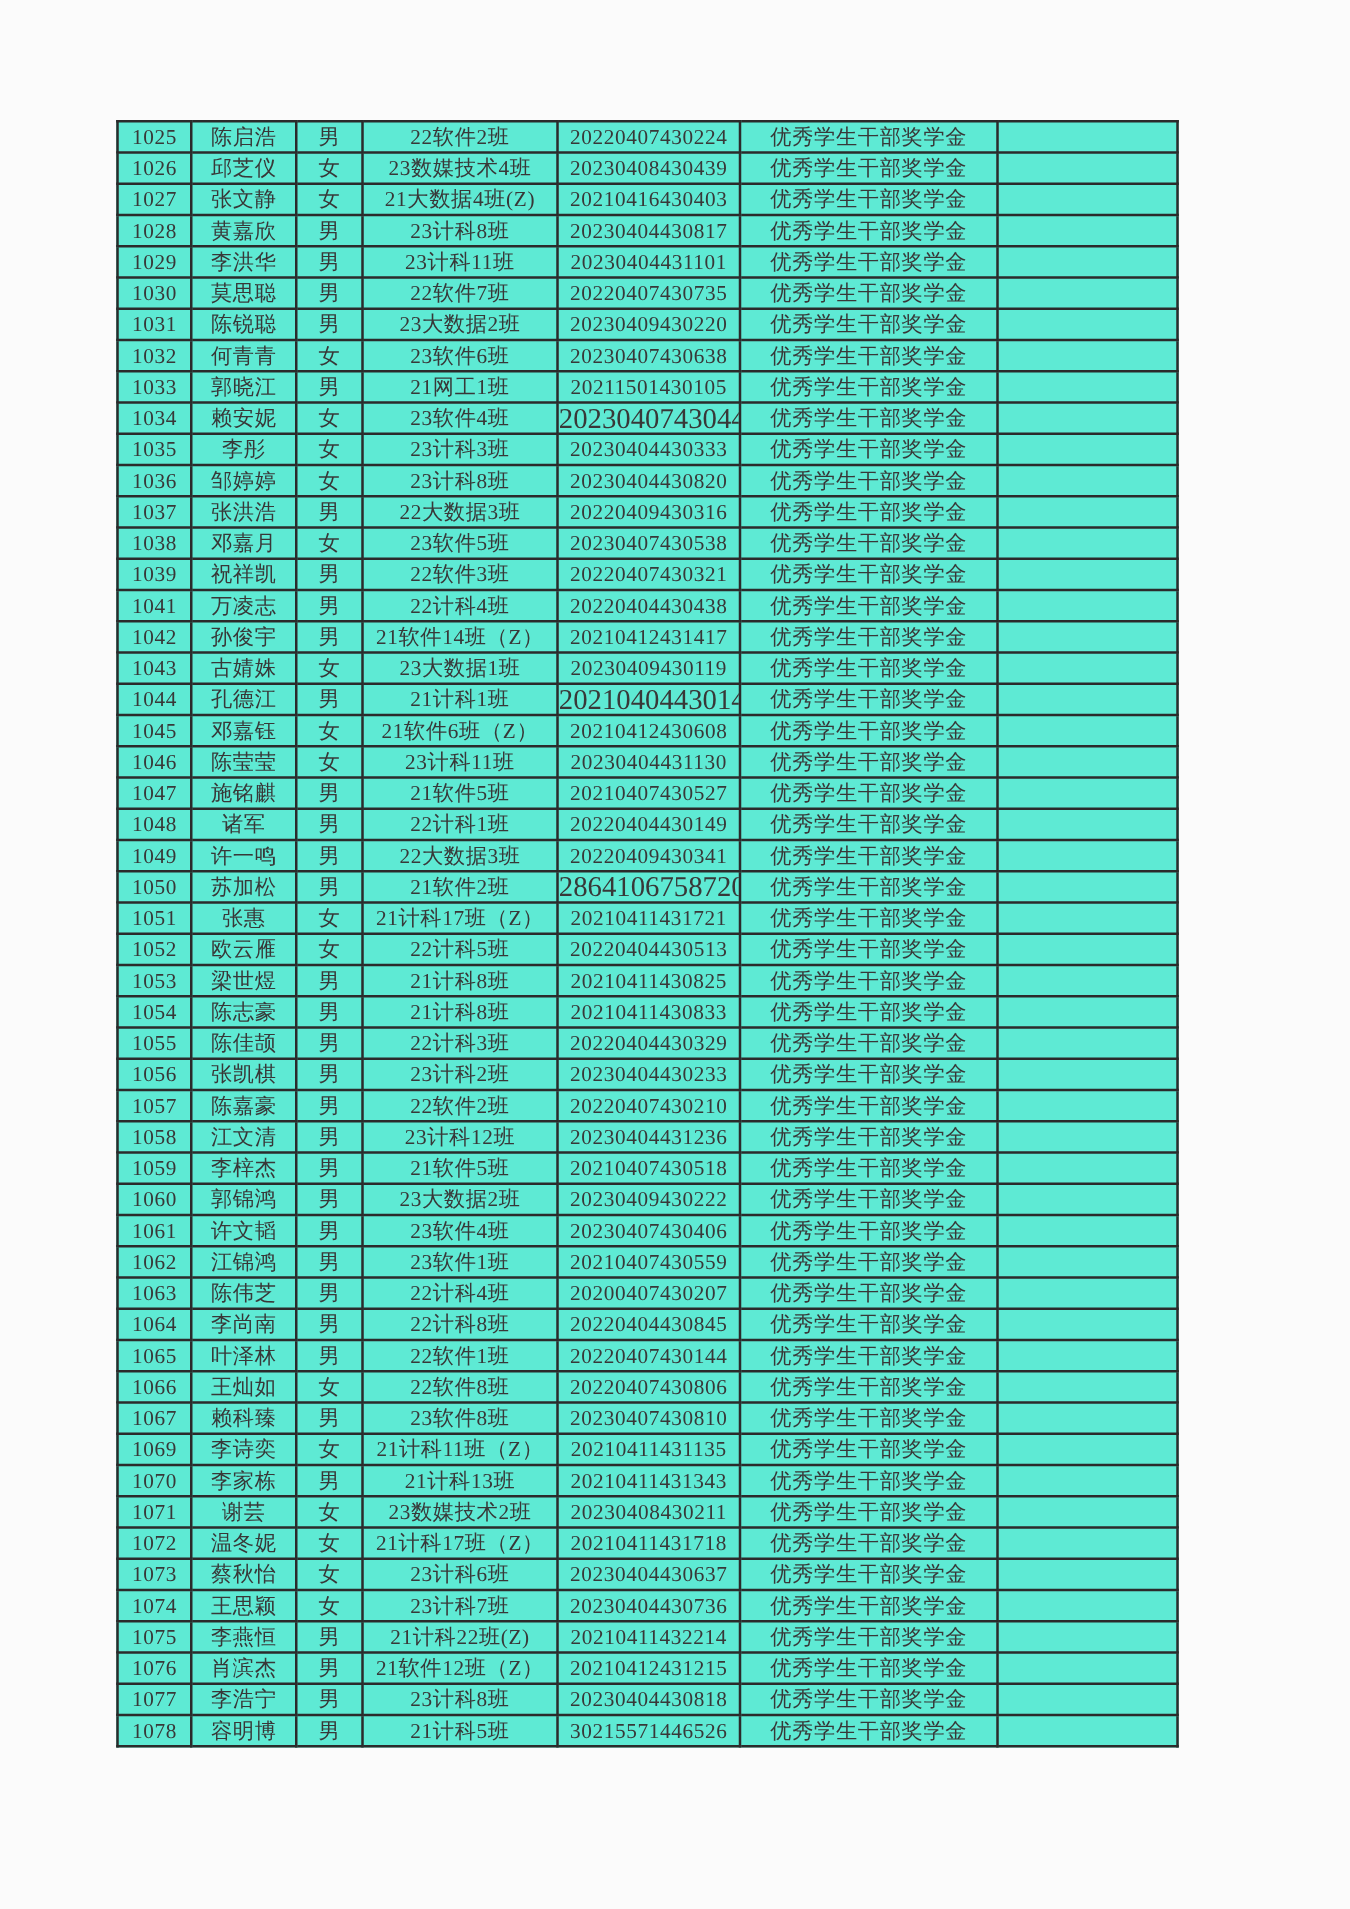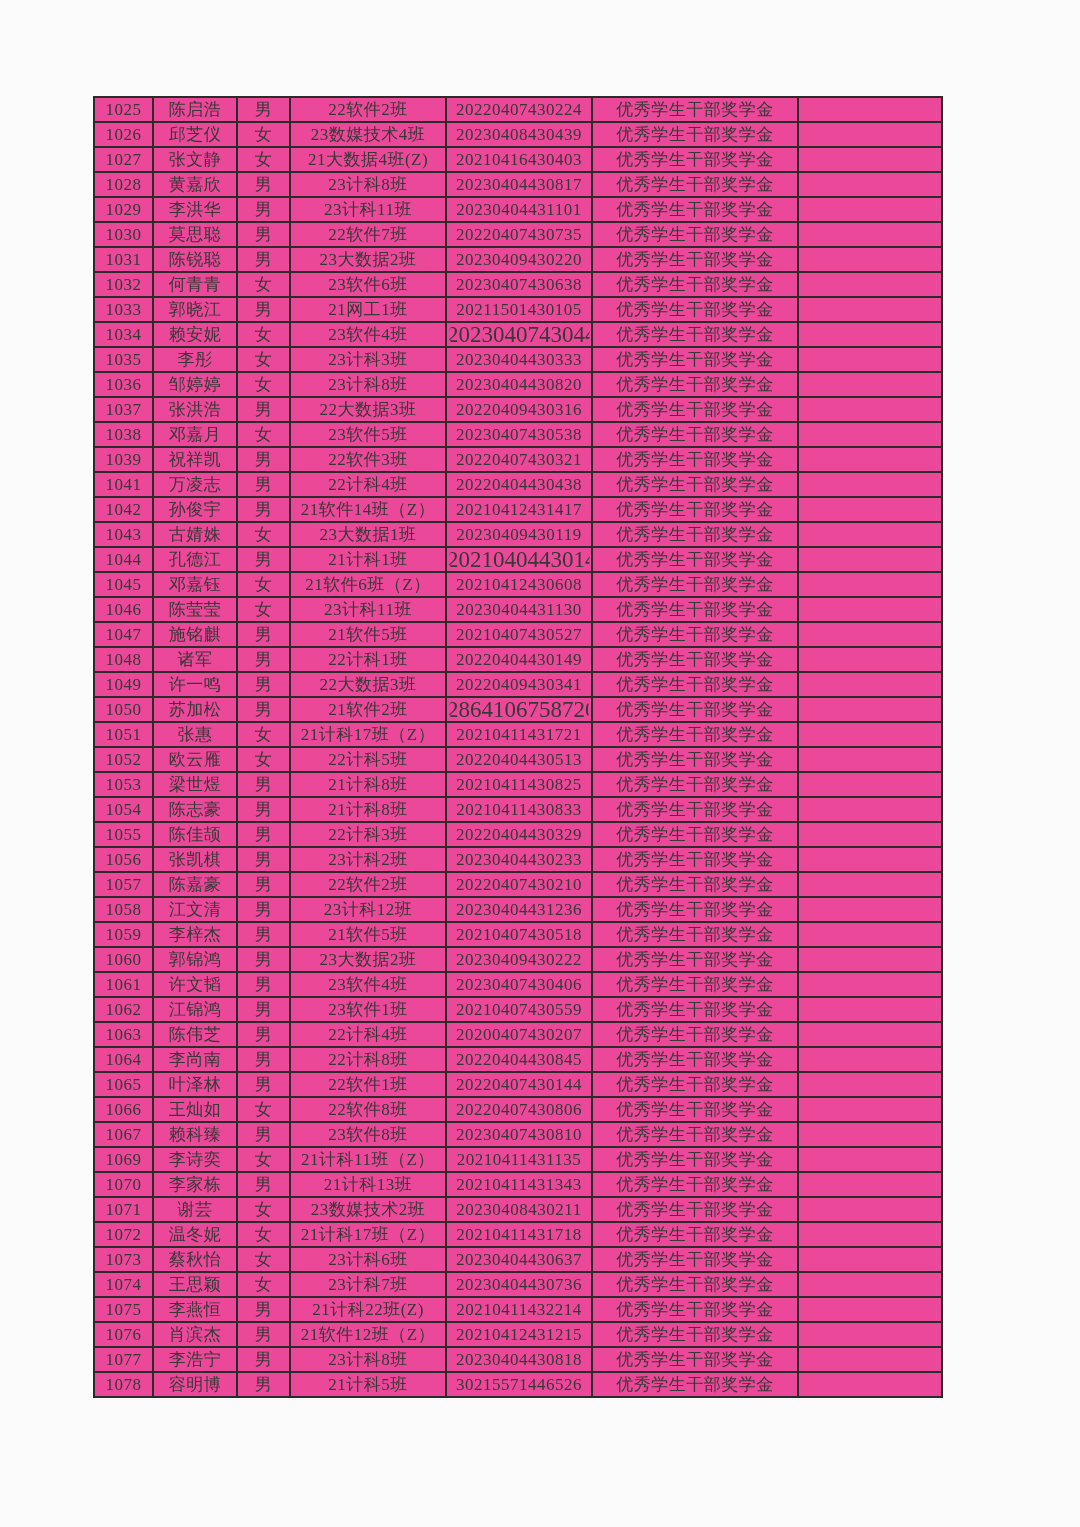--- a/index.html
+++ b/index.html
@@ -19,40 +19,40 @@
     inset: 0;
     background: #fbfbfb;
   }
   table.roster {
     position: absolute;
     left: 93px;
     top: 96px;
     width: 848px;
     border-collapse: collapse;
     table-layout: fixed;
-    background: #ec4899;
+    background: #5eead4;
   }
   table.roster td {
     border: 2px solid #2b2b2b;
     height: 23px;
     padding: 0;
     text-align: center;
     vertical-align: middle;
     font-size: 17px;
     line-height: 1;
     color: #383838;
     white-space: nowrap;
     overflow: hidden;
     letter-spacing: 0.5px;
   }
   td.cell-serial   { font-size: 17px; }
   td.cell-name     { letter-spacing: 1px; }
   td.cell-gender   { }
   td.cell-class    { font-size: 16px; letter-spacing: 0; }
-  td.cell-student-no { font-size: 16.5px; letter-spacing: 0.2px; border-radius: 12px; }
+  td.cell-student-no { font-size: 16.5px; letter-spacing: 0.2px; }
   td.cell-award    { font-size: 17px; letter-spacing: 1.5px; }
   td.cell-note     { }
   td.cell-student-no.big-no { font-size: 23px; letter-spacing: 0; }
 </style>
 </head>
 <body>
 
 <div class="page">
   <table class="roster">
     <colgroup>

